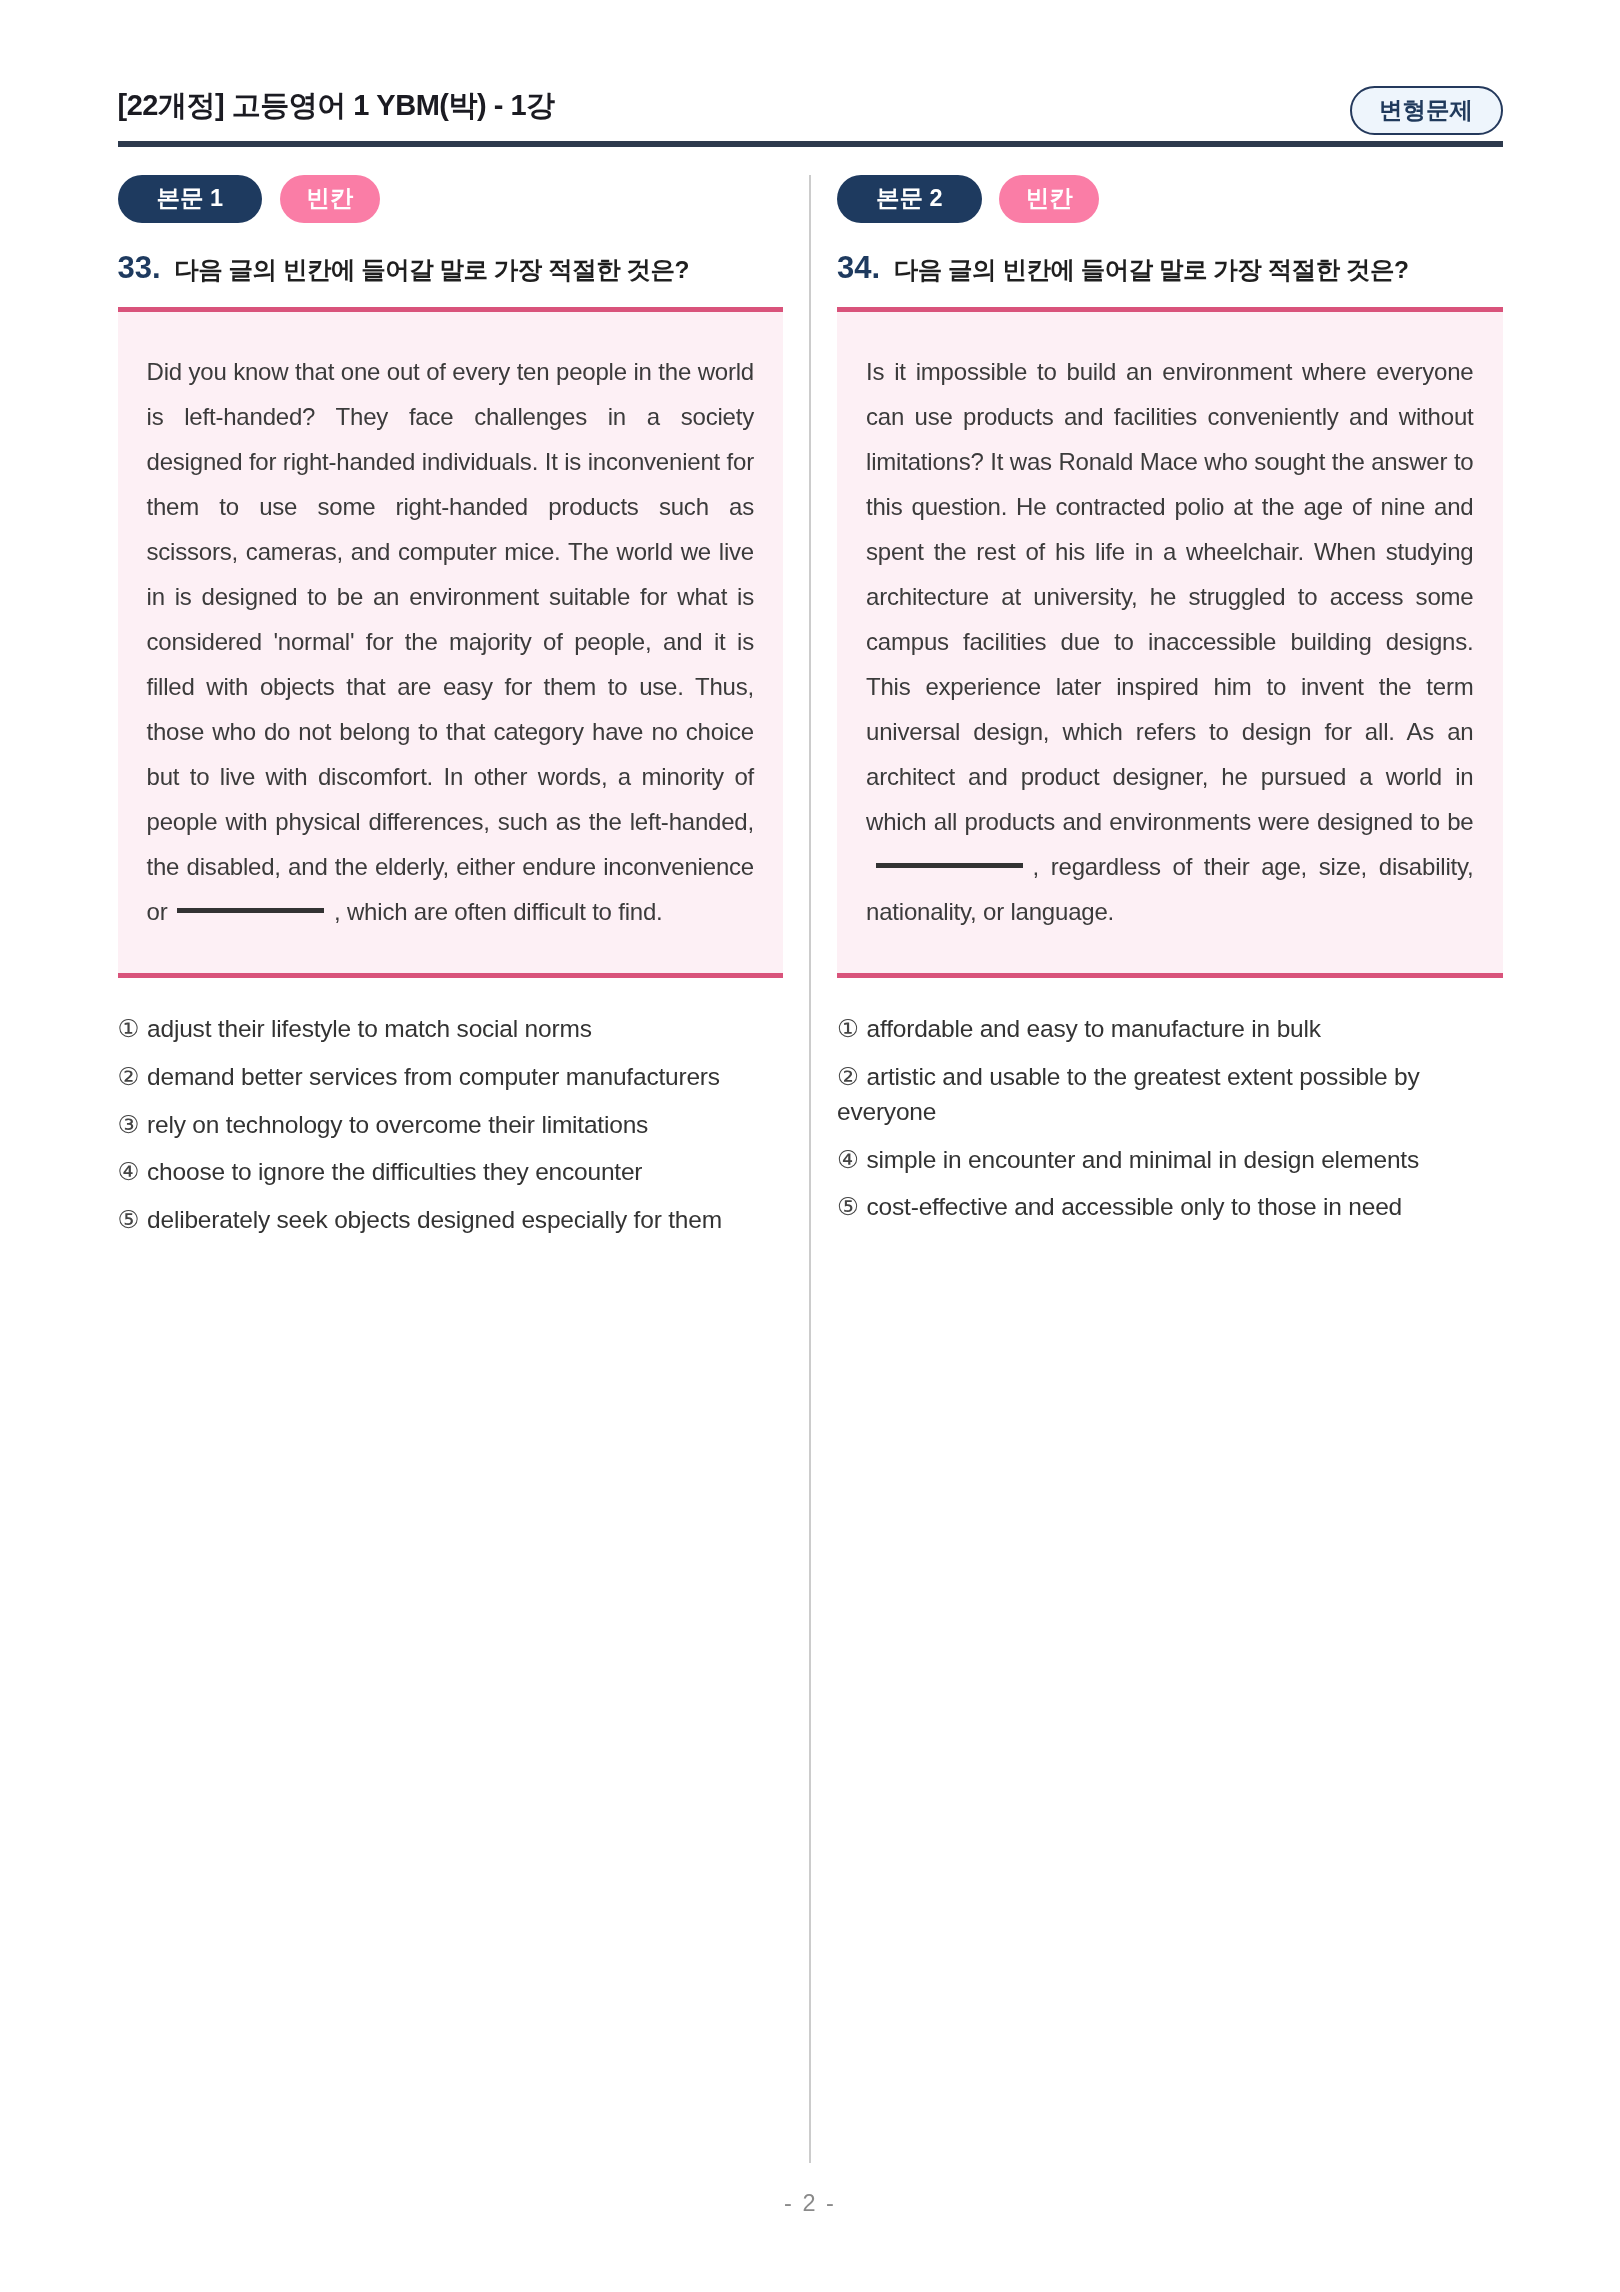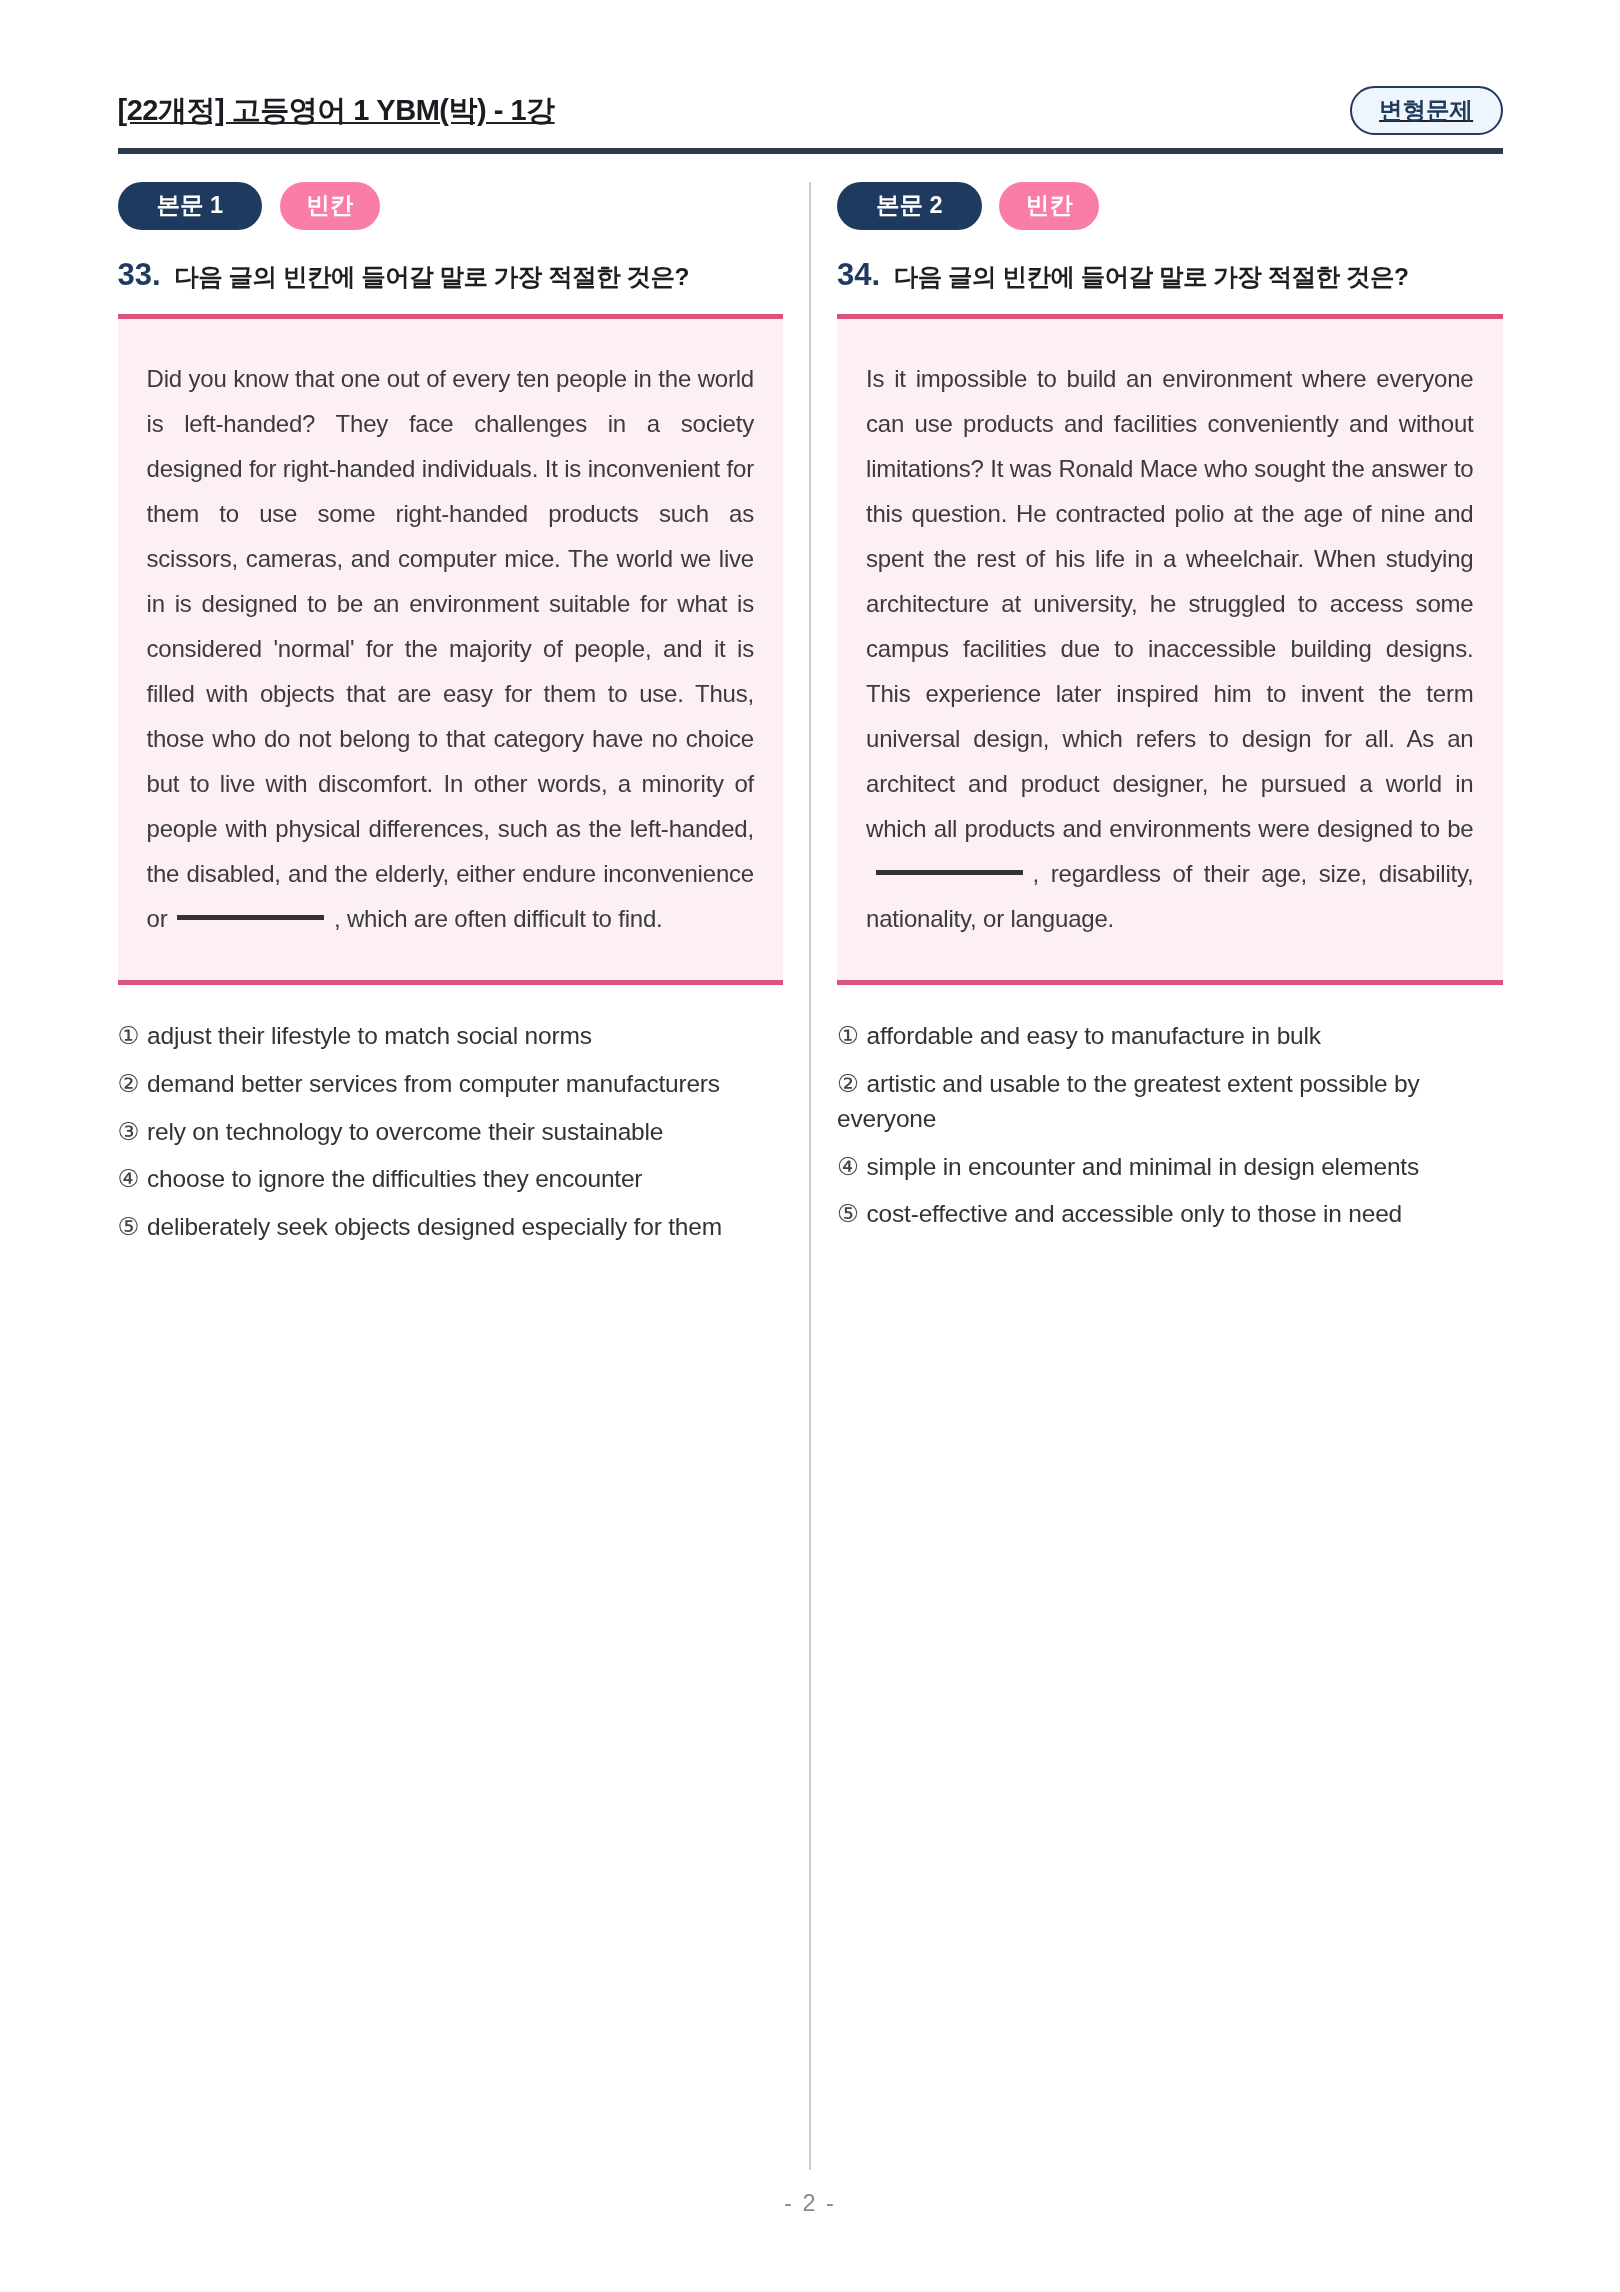--- a/index.html
+++ b/index.html
@@ -19,25 +19,24 @@
   .content {
     position: relative;
     width: 1385px;
     margin: 0 auto;
   }
   
   .header {
     position: relative;
     padding-top: 86px;
     border-bottom: 6.9px solid #2d3a4d;
-    padding-bottom: 17px;
+    padding-bottom: 10px;
     display: flex;
-    align-items: flex-end;
+    align-items: flex-start;
     justify-content: space-between;
-    text-decoration: underline;
   }
   .header-title {
     font-size: 29px;
     font-weight: bold;
     color: #1b1b22;
     letter-spacing: -0.5px;
   }
   .header-badge {
     border: 2.9px solid #24395c;
     background: #eef5fc;
@@ -169,21 +168,21 @@
         <div class="question-line">
           <span class="q-number">33.</span>
           <span class="q-prompt">다음 글의 빈칸에 들어갈 말로 가장 적절한 것은?</span>
         </div>
         <div class="passage">
           <span>Did you know that one out of every ten people in the world is left-handed? They face challenges in a society designed for right-handed individuals. It is inconvenient for them to use some right-handed products such as scissors, cameras, and computer mice. The world we live in is designed to be an environment suitable for what is considered 'normal' for the majority of people, and it is filled with objects that are easy for them to use. Thus, those who do not belong to that category have no choice but to live with discomfort. In other words, a minority of people with physical differences, such as the left-handed, the disabled, and the elderly, either endure inconvenience or</span><span class="blank-line"></span><span>, which are often difficult to find.</span>
         </div>
         <ul class="options">
           <li class="option"><span class="marker">①</span><span>adjust their lifestyle to match social norms</span></li>
           <li class="option"><span class="marker">②</span><span>demand better services from computer manufacturers</span></li>
-          <li class="option"><span class="marker">③</span><span>rely on technology to overcome their sustainable</span></li>
+          <li class="option"><span class="marker">③</span><span>rely on technology to overcome their limitations</span></li>
           <li class="option"><span class="marker">④</span><span>choose to ignore the difficulties they encounter</span></li>
           <li class="option"><span class="marker">⑤</span><span>deliberately seek objects designed especially for them</span></li>
         </ul>
       </div>
 
       <div class="col">
         <div class="tags">
           <span class="pill pill-navy">본문 2</span>
           <span class="pill pill-pink">빈칸</span>
         </div>

